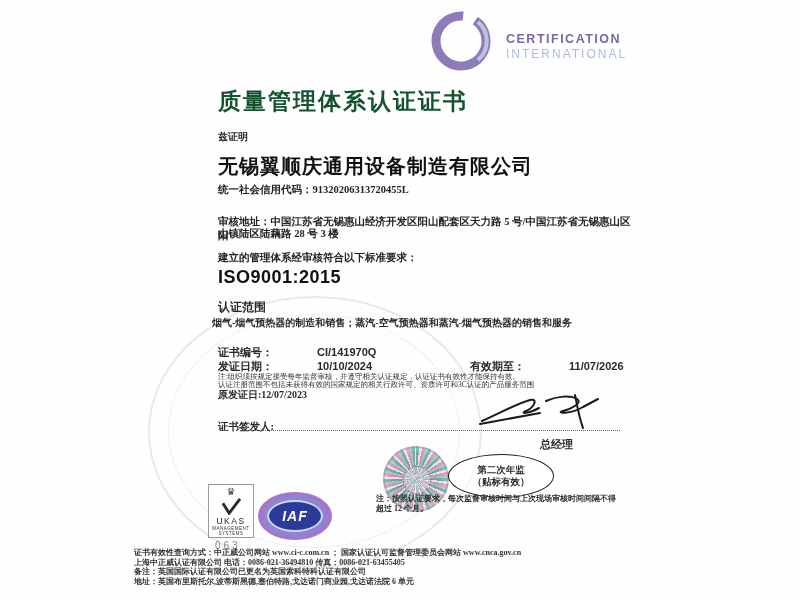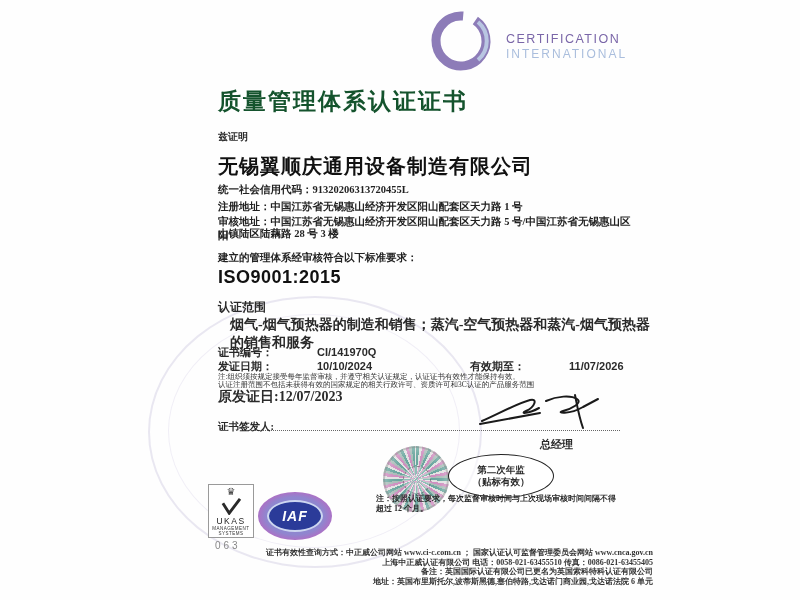--- a/index.html
+++ b/index.html
@@ -10,47 +10,47 @@
   .page{position:relative;width:800px;height:600px;background:#fefefe;}
 
   
   .wm{position:absolute;border-radius:50%;pointer-events:none;}
   .wm1{left:148px;top:296px;width:330px;height:268px;border:2px solid rgba(158,148,198,0.22);}
   .wm2{left:168px;top:314px;width:290px;height:232px;border:1.5px solid rgba(158,148,198,0.15);}
 
   
   .logo{position:absolute;left:428px;top:6px;display:flex;align-items:center;}
   .logo-text{margin-left:8px;margin-top:10px;font-family:"Liberation Sans",sans-serif;}
-  .logo-line1{font-size:12.5px;letter-spacing:1.5px;color:#7a66a8;font-weight:400;}
+  .logo-line1{font-size:12.5px;letter-spacing:1.5px;color:#7a66a8;font-weight:700;}
   .logo-line2{font-size:12px;letter-spacing:2px;color:#aabedd;font-weight:500;margin-top:1px;}
 
   
   .abs{position:absolute;}
   .title{left:218px;top:86px;font-size:23px;font-weight:bold;letter-spacing:2px;color:#14532d;margin:0;}
   .certify{left:218px;top:130px;font-size:10px;font-weight:bold;}
   .company-name{left:218px;top:153px;font-size:20px;font-weight:bold;letter-spacing:1px;color:#111;}
   .small-bold{font-size:10.5px;font-weight:bold;color:#222;}
   .credit{left:218px;top:183px;}
   .reg-address{left:218px;top:200px;width:420px;}
   .audit1{left:218px;top:215px;width:420px;}
   .audit2{left:218px;top:227px;width:420px;}
   .std-intro{left:218px;top:251px;}
   .iso{left:218px;top:267px;font-family:"Liberation Sans",sans-serif;font-size:18px;font-weight:bold;color:#111;letter-spacing:0.5px;}
   .scope-label{left:218px;top:299px;font-size:12px;font-weight:bold;}
-  .scope-text{left:230px;top:316px;width:430px;font-size:14px;font-weight:bold;}
+  .scope-text{left:212px;top:316px;width:430px;font-size:10px;font-weight:bold;}
   .row{display:flex;align-items:baseline;gap:40px;}
   .cert-no-row{left:218px;top:345px;}
   .dates-row{left:218px;top:359px;}
   .lbl{font-size:11px;font-weight:bold;}
   .val{font-family:"Liberation Sans",sans-serif;font-size:11px;font-weight:bold;margin-left:4px;}
   .gap{width:18px;}
   .tiny{font-size:7.5px;color:#333;letter-spacing:0;}
   .note1{left:218px;top:372px;width:420px;}
   .note2{left:218px;top:380px;width:420px;}
-  .orig{left:218px;top:388px;font-size:14px;font-weight:bold;}
+  .orig{left:218px;top:388px;font-size:10px;font-weight:bold;}
 
   
   .signature{left:478px;top:390px;}
   .sig-dotline{left:248px;top:430px;width:372px;border-bottom:1px dotted #666;height:0;}
   .issuer{left:218px;top:420px;font-size:10.5px;font-weight:bold;}
   .signer-title{left:540px;top:437px;font-size:11px;font-weight:bold;}
 
   
   .hologram{
     left:383px;top:446px;width:66px;height:66px;border-radius:50%;
@@ -87,21 +87,21 @@
     background:radial-gradient(ellipse at center,#8f86cf 55%,#b36cc3 75%,#c07fd0 100%);
     display:flex;align-items:center;justify-content:center;
   }
   .iaf-inner{
     width:52px;height:28px;border-radius:50%;background:#2b3b99;border:2px solid #cdd6f0;
     color:#fff;font-family:"Liberation Sans",sans-serif;font-weight:bold;font-style:italic;
     font-size:14px;display:flex;align-items:center;justify-content:center;letter-spacing:1px;
   }
 
   
-  .footer{left:153px;top:548px;width:500px;text-align:right;font-size:8px;font-weight:bold;color:#333;line-height:9.5px;}
+  .footer{left:134px;top:548px;width:500px;text-align:left;font-size:8px;font-weight:bold;color:#333;line-height:9.5px;}
   .footer div{white-space:nowrap;}
 </style>
 </head>
 <body>
 
 <div class="page">
 
   <div class="wm wm1"></div>
   <div class="wm wm2"></div>
 
@@ -114,21 +114,20 @@
       <div class="logo-line1">CERTIFICATION</div>
       <div class="logo-line2">INTERNATIONAL</div>
     </div>
   </div>
 
   <div class="abs title">质量管理体系认证证书</div>
   <div class="abs certify">兹证明</div>
 
   <div class="abs company-name">无锡翼顺庆通用设备制造有限公司</div>
   <div class="abs small-bold credit">统一社会信用代码：91320206313720455L</div>
-  <div class="abs small-bold reg-address">注册地址：中国江苏省无锡惠山经济开发区阳山配套区天力路 1 号</div>
   <div class="abs small-bold audit1">审核地址：中国江苏省无锡惠山经济开发区阳山配套区天力路 5 号/中国江苏省无锡惠山区阳</div>
   <div class="abs small-bold audit2">山镇陆区陆藕路 28 号 3 楼</div>
 
   <div class="abs small-bold std-intro">建立的管理体系经审核符合以下标准要求：</div>
   <div class="abs iso">ISO9001:2015</div>
 
   <div class="abs scope-label">认证范围</div>
   <div class="abs scope-text">烟气-烟气预热器的制造和销售；蒸汽-空气预热器和蒸汽-烟气预热器的销售和服务</div>
 
   <div class="abs row cert-no-row">
@@ -181,18 +180,18 @@
     </div>
   </div>
   <div class="abs ukas-number">063</div>
 
   <div class="abs iaf-outer">
     <div class="iaf-inner">IAF</div>
   </div>
 
   <div class="abs footer">
     <div>证书有效性查询方式：中正威公司网站 www.ci-c.com.cn ； 国家认证认可监督管理委员会网站 www.cnca.gov.cn</div>
-    <div>上海中正威认证有限公司 电话：0058-021-63455510 传真：0086-021-63455405</div>
+    <div>上海中正威认证有限公司 电话：0086-021-36494810 传真：0086-021-63455405</div>
     <div>备注：英国国际认证有限公司已更名为英国索科特科认证有限公司</div>
     <div>地址：英国布里斯托尔,波蒂斯黑德,塞伯特路,戈达诺门商业园,戈达诺法院 6 单元</div>
   </div>
 
 </div>
 
 </body></html>

